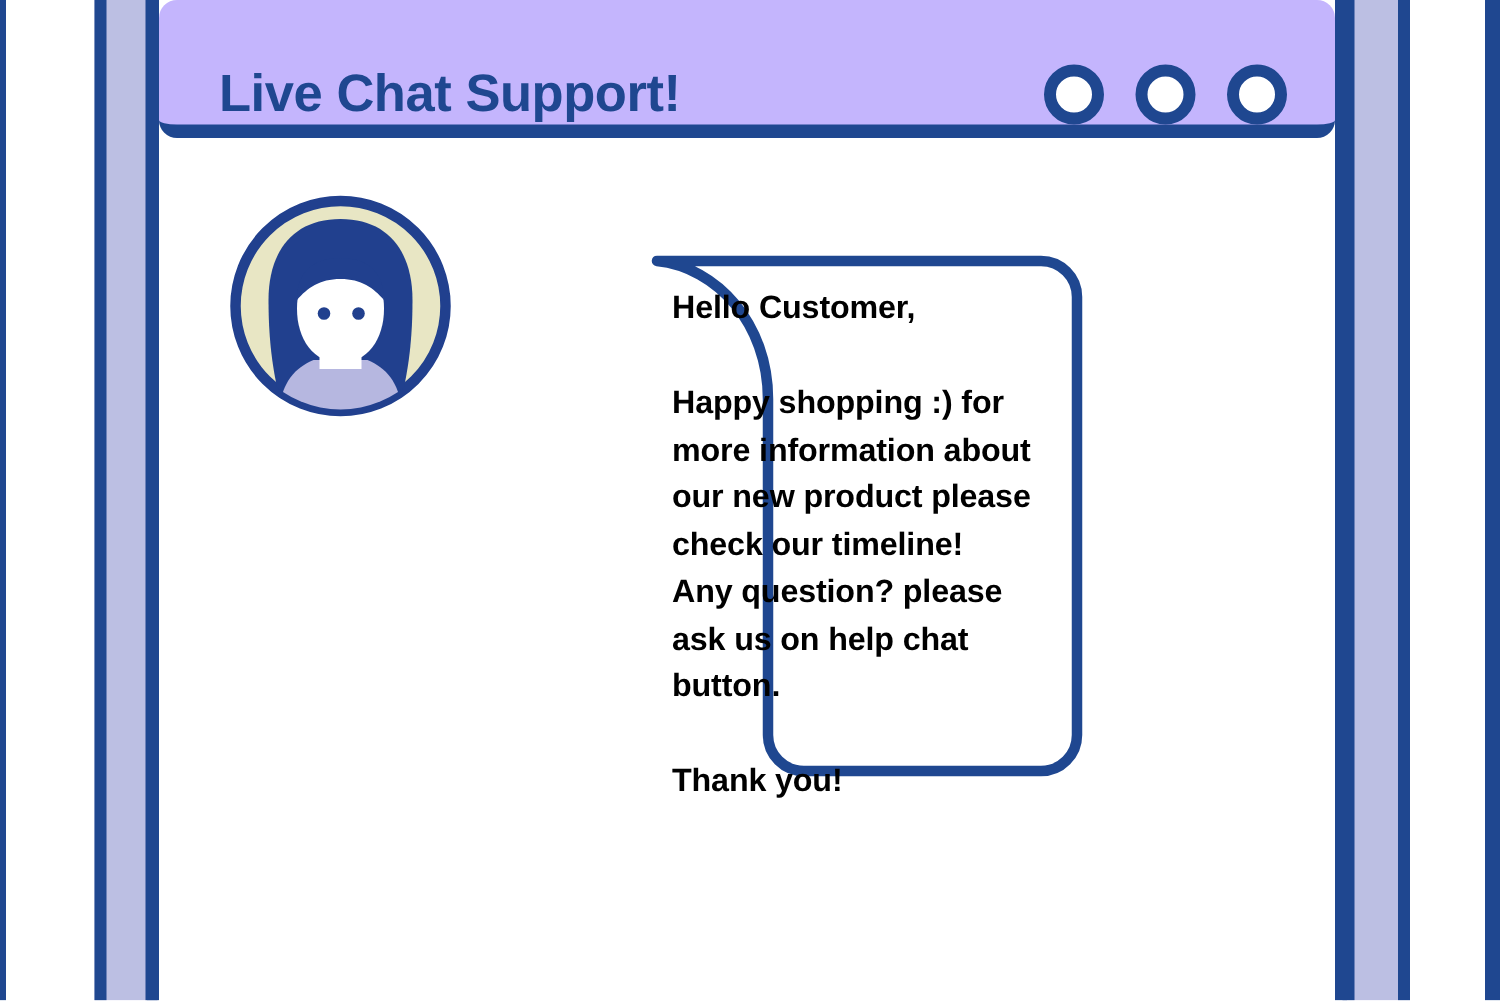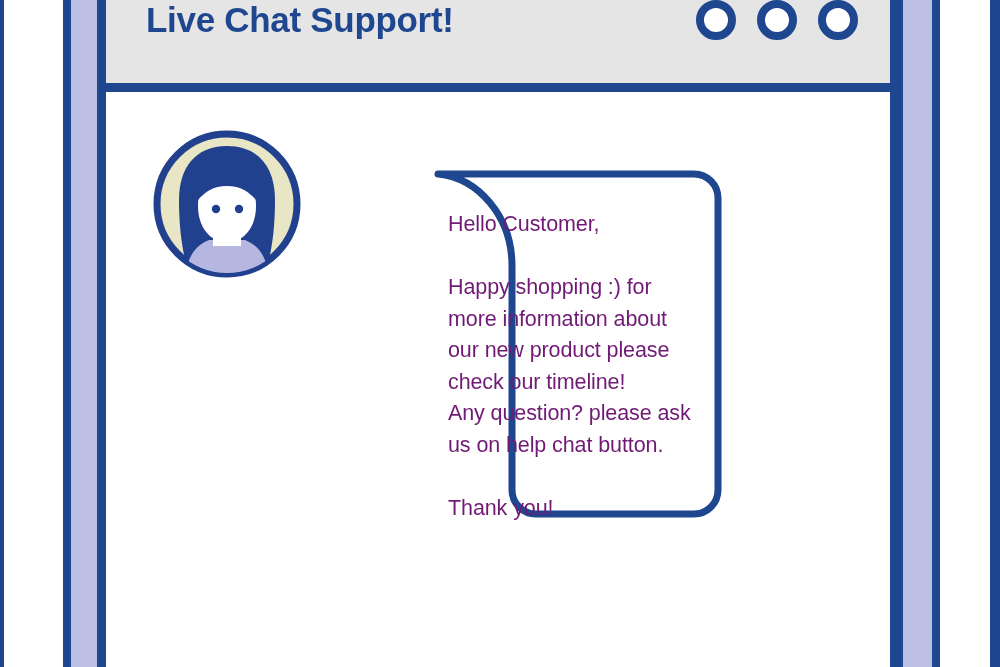--- a/index.html
+++ b/index.html
@@ -58,27 +58,28 @@
     width: 800px;
     height: 667px;
     box-sizing: border-box;
     border-left: 8px solid #1F4790;
     border-right: 8px solid #1F4790;
     background: #ffffff;
   }
   #titlebar {
     position: relative;
     height: 83px;
-    background: #e5e5e5;
+    background: #c4b5fd;
     border-bottom: 9px solid #1F4790;
     box-sizing: content-box;
     display: flex;
-    align-items: flex-start;
+    align-items: flex-end;
     justify-content: space-between;
     padding: 0 32px 0 40px;
+    border-radius: 12px;
   }
   #title-text {
     color: #1F4790;
     font-size: 35px;
     font-weight: bold;
     letter-spacing: -0.3px;
     white-space: nowrap;
   }
   #window-controls {
     display: flex;
@@ -123,27 +124,26 @@
     left: 0;
     top: 0;
     width: 384px;
     height: 352px;
   }
   #bubble-text {
     position: absolute;
     left: 110px;
     top: 20px;
     width: 250px;
-    color: #701a75;
+    color: #000000;
     font-size: 21.5px;
-    font-weight: normal;
+    font-weight: bold;
     line-height: 31.5px;
     white-space: pre-wrap;
     letter-spacing: -0.1px;
-    margin-top: 19px;
   }
 </style>
 </head>
 <body>
 
 <div id="stage">
 
   <div class="vbar vbar-edge-left"></div>
   <div class="vbar vbar-strip vbar-strip-left"></div>
   <div class="vbar vbar-strip vbar-strip-right"></div>

